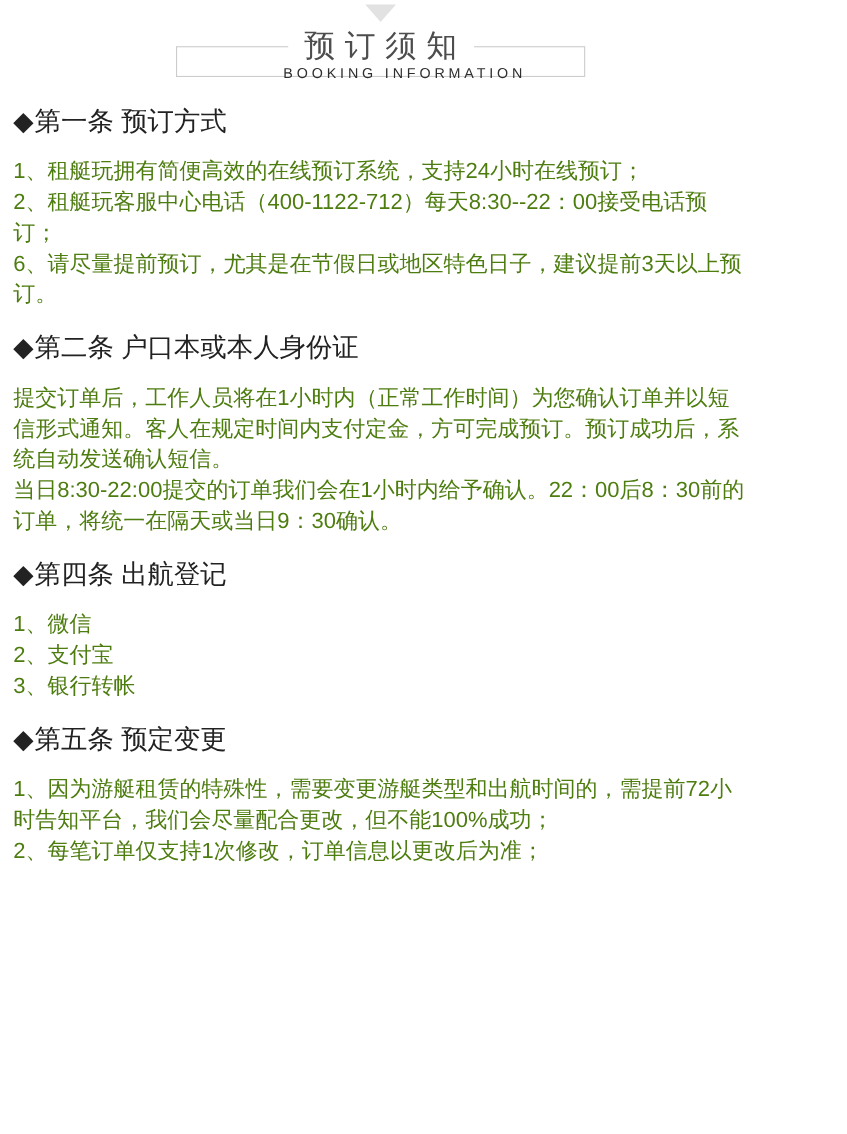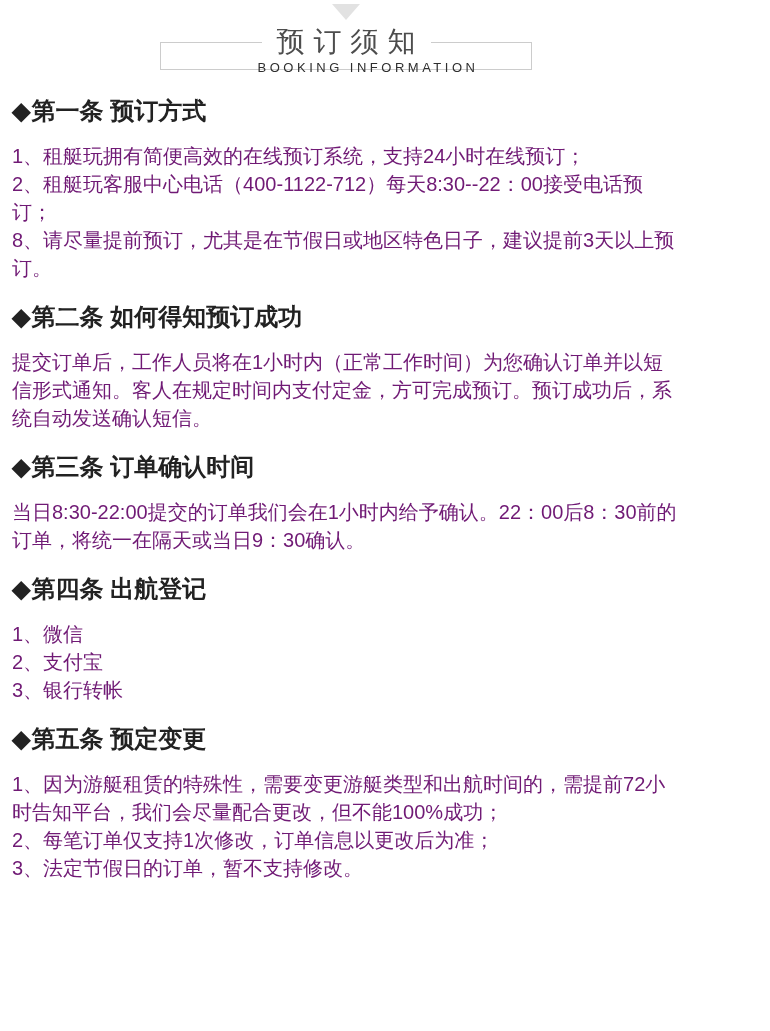--- a/index.html
+++ b/index.html
@@ -66,29 +66,29 @@
     font-size: 13px;
     letter-spacing: 3.5px;
     color: #2e2e2e;
     font-weight: 400;
   }
   
   .sec-h {
     margin: 20px 0 16px;
     font-size: 24px;
     line-height: 30px;
-    font-weight: 700;
+    font-weight: 400;
     color: #222222;
   }
   .sec-h .dia { margin-right: 1px; }
   .line {
     margin: 0;
     font-size: 20px;
     line-height: 28px;
-    color: #701a75;
+    color: #4d7c0f;
     word-wrap: break-word;
   }
 </style>
 </head>
 <body>
 
 <div class="page">
 
   <div class="tri"></div>
 
@@ -99,41 +99,39 @@
     </div>
     <div class="subtitle-line">
       <span class="subtitle">BOOKING INFORMATION</span>
     </div>
   </div>
 
   <section>
     <h2 class="sec-h"><span class="dia">◆</span><span>第一条 预订方式</span></h2>
     <p class="line">1、租艇玩拥有简便高效的在线预订系统，支持24小时在线预订；</p>
     <p class="line">2、租艇玩客服中心电话（400-1122-712）每天8:30--22：00接受电话预订；</p>
-    <p class="line">8、请尽量提前预订，尤其是在节假日或地区特色日子，建议提前3天以上预订。</p>
+    <p class="line">6、请尽量提前预订，尤其是在节假日或地区特色日子，建议提前3天以上预订。</p>
   </section>
 
   <section>
-    <h2 class="sec-h"><span class="dia">◆</span><span>第二条 如何得知预订成功</span></h2>
+    <h2 class="sec-h"><span class="dia">◆</span><span>第二条 户口本或本人身份证</span></h2>
     <p class="line">提交订单后，工作人员将在1小时内（正常工作时间）为您确认订单并以短信形式通知。客人在规定时间内支付定金，方可完成预订。预订成功后，系统自动发送确认短信。</p>
   </section>
 
   <section>
-    <h2 class="sec-h"><span class="dia">◆</span><span>第三条 订单确认时间</span></h2>
     <p class="line">当日8:30-22:00提交的订单我们会在1小时内给予确认。22：00后8：30前的订单，将统一在隔天或当日9：30确认。</p>
   </section>
 
   <section>
     <h2 class="sec-h"><span class="dia">◆</span><span>第四条 出航登记</span></h2>
     <p class="line">1、微信</p>
     <p class="line">2、支付宝</p>
     <p class="line">3、银行转帐</p>
   </section>
 
   <section>
     <h2 class="sec-h"><span class="dia">◆</span><span>第五条 预定变更</span></h2>
     <p class="line">1、因为游艇租赁的特殊性，需要变更游艇类型和出航时间的，需提前72小时告知平台，我们会尽量配合更改，但不能100%成功；</p>
     <p class="line">2、每笔订单仅支持1次修改，订单信息以更改后为准；</p>
-    <p class="line">3、法定节假日的订单，暂不支持修改。</p>
   </section>
 
 
 </div>
 
 </body></html>

